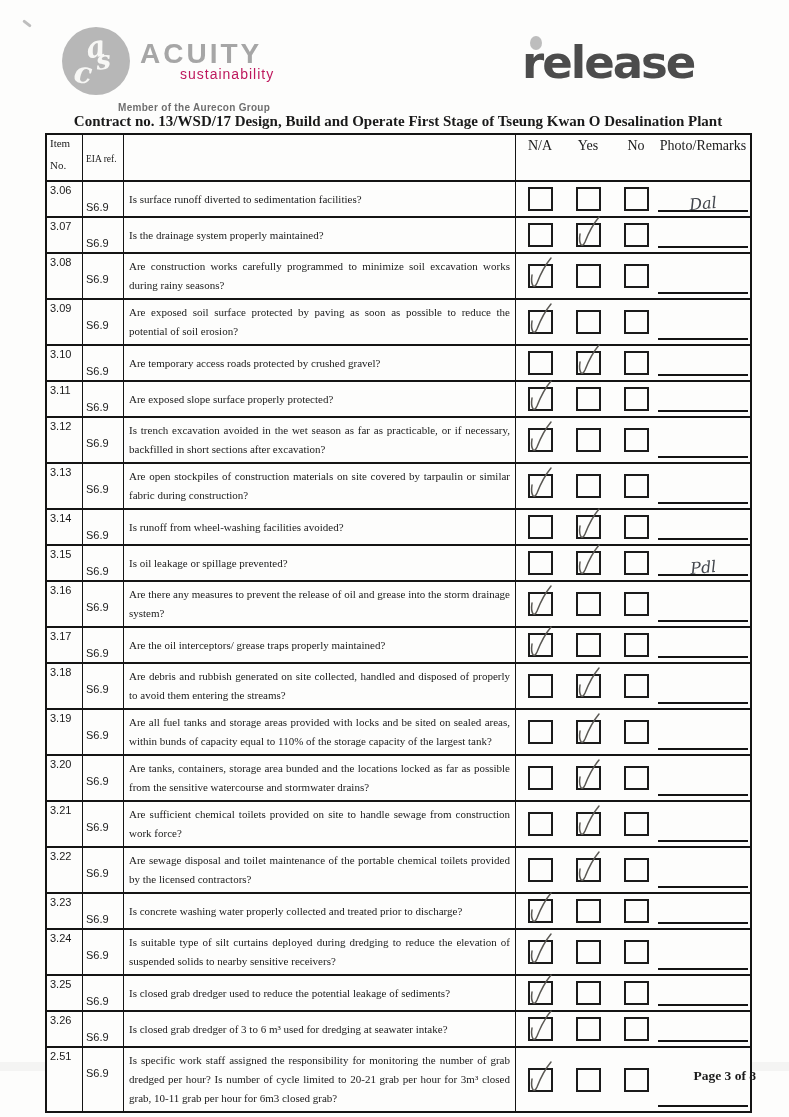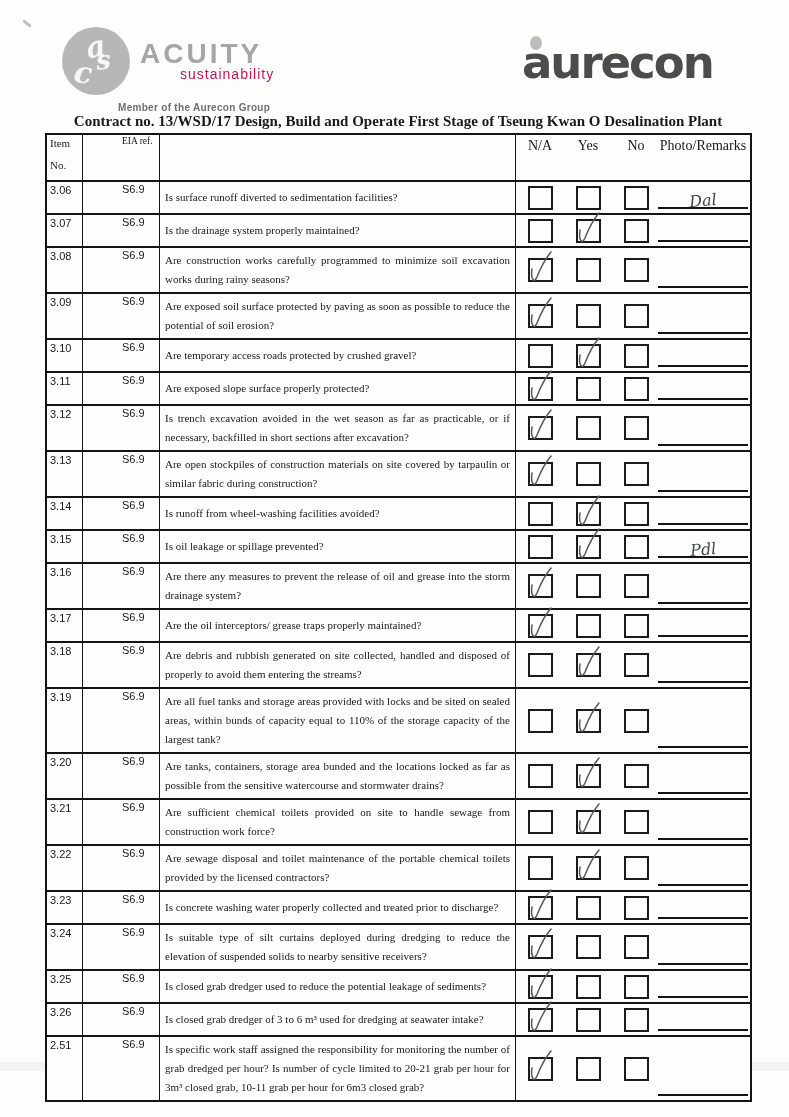--- a/index.html
+++ b/index.html
@@ -30,21 +30,21 @@
 
   
   .doc-title { position:absolute; left:40px; top:113px; width:716px; text-align:center; font-size:15px; font-weight:bold; white-space:nowrap; }
 
   
   .checklist-table { position:absolute; left:45px; top:133px; width:707px; border:2px solid #141414; background:#fdfdfc; }
   .thead, .trow { display:flex; align-items:stretch; }
   .thead { height:45px; }
   .trow { border-top:2px solid #141414; min-height:33px; }
   .c-item { width:36px; border-right:1.2px solid #141414; padding:2px 2px 2px 3px; flex:0 0 auto; }
-  .c-eia  { width:41px; border-right:1.6px solid #141414; padding:1px 1px 2px 3px; flex:0 0 auto;margin-left:36px; }
+  .c-eia  { width:41px; border-right:1.6px solid #141414; padding:19px 1px 2px 3px; flex:0 0 auto; }
   .c-q    { flex:1 1 auto; border-right:1.6px solid #141414; display:flex; align-items:center; padding:3px 5px;justify-content:flex-end; }
   .c-q .qtext { width:100%; font-size:11px; line-height:19px; text-align:justify; }
   .c-checks { width:234px; flex:0 0 auto; position:relative; }
 
   .thead .c-item { display:flex; flex-direction:column; font-size:11px; line-height:13px; }
   .thead .c-item span + span { margin-top:9px; }
   .thead .c-eia { font-size:9.5px; line-height:11px; }
   .thead .c-checks span { position:absolute; top:3px; font-size:14px; text-align:center; }
   .hdr-na  { left:0;   width:48px; }
   .hdr-yes { left:48px; width:48px; }
@@ -84,21 +84,21 @@
         </div>
         <div class="acuity-text">
           <div class="acuity-name">ACUITY</div>
           <div class="acuity-sub">sustainability</div>
         </div>
       </div>
       <div class="acuity-member">Member of the Aurecon Group</div>
     </div>
     <div class="aurecon-block">
       <span class="aurecon-dot"></span>
-      <span class="aurecon-word">aurecon</span>
+      <span class="aurecon-word">release</span>
     </div>
   </header>
 
   <h1 class="doc-title">Contract no. 13/WSD/17 Design, Build and Operate First Stage of Tseung Kwan O Desalination Plant</h1>
 
   <div class="checklist-table">
     <div class="thead">
       <div class="c-item">
         <span>Item</span>
         <span>No.</span>
@@ -544,13 +544,14 @@
       <span class="cbox b-yes"></span>
       <span class="cbox b-no"></span>
       <span class="remark">
         <i class="handwriting"></i>
       </span>
     </div>
   </div>
 </div>
   </div>
 
+  <div class="footer">Page 3 of 8</div>
 </div>
 
 </body></html>

